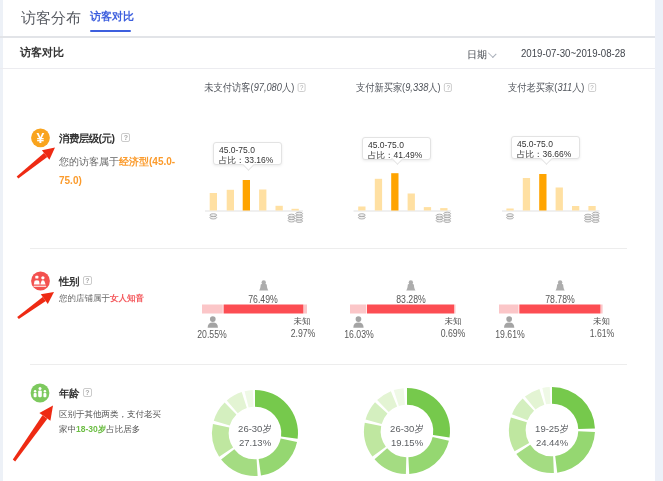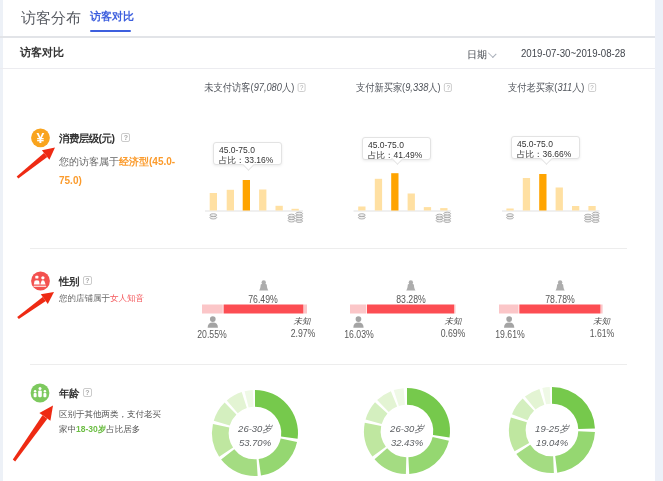--- a/index.html
+++ b/index.html
@@ -1,17 +1,17 @@
 <!DOCTYPE html>
 <html><head><meta charset="utf-8"><style>
 * { margin:0; padding:0; box-sizing:border-box; }
 html,body { width:663px; height:481px; background:#fff; font-family:"Liberation Sans",sans-serif; overflow:hidden; }
 .abs { position:absolute; }
 .qb { display:inline-block; width:9px; height:9px; border:1px solid #cbcbcb; border-radius:2px; color:#a8a8a8; font-size:7px; line-height:7.5px; text-align:center; vertical-align:1px; margin-left:4px; background:#fff; }
-.cc { transform:translateX(-50%); white-space:nowrap;font-style:italic; }
+.cc { transform:translateX(-50%); white-space:nowrap; }
 .ch { position:absolute; font-size:10.5px; color:#51555c; white-space:nowrap; transform:translateX(-50%) scaleX(0.88); }
 .pct { position:absolute; font-size:10px; color:#595959; white-space:nowrap; transform:translateX(-50%) scaleX(0.87); }
 .tt { position:absolute; background:#fff; border:1px solid #e3e3e3; border-radius:3px; box-shadow:0 1px 3px rgba(0,0,0,0.08); font-size:8.5px; color:#333; line-height:10px; padding:2px 0 0 5px; white-space:nowrap; }
 .tt span { position:relative; z-index:1; }
 .tt:after { content:""; position:absolute; bottom:-4.5px; left:50%; margin-left:-4px; width:8px; height:8px; background:#fff; border-right:1px solid #e3e3e3; border-bottom:1px solid #e3e3e3; transform:rotate(45deg); }
 </style></head>
 <body>
 <div class="abs" style="left:655px;top:0;width:8px;height:481px;background:#ECF0F8"></div>
 <div class="abs" style="left:0;top:0;width:2.5px;height:481px;background:#EDF1F7"></div>
 <div class="abs" style="left:0;top:36px;width:655px;height:1.5px;background:#e2e4e8"></div>
@@ -30,44 +30,44 @@
 <div class="abs" style="left:30px;top:364px;width:597px;height:1px;background:#ededed"></div>
 
 <div class="abs" style="left:59px;top:131.5px;font-size:10.5px;font-weight:bold;color:#333;letter-spacing:-0.6px">消费层级(元)<span class="qb" style="vertical-align:2px;letter-spacing:0;margin-left:7px">?</span></div>
 <div class="abs" style="left:59px;top:151.5px;width:132px;font-size:10px;line-height:19px;color:#666">您的访客属于<span style="color:#FB9B2C;font-weight:bold">经济型(45.0-<br>75.0)</span></div>
 
 <div class="tt" style="left:213px;top:142px;width:69px;height:23px"><span>45.0-75.0<br>占比：33.16%</span></div>
 <div class="tt" style="left:362px;top:136.5px;width:69px;height:23px"><span>45.0-75.0<br>占比：41.49%</span></div>
 <div class="tt" style="left:511px;top:136px;width:69px;height:23px"><span>45.0-75.0<br>占比：36.66%</span></div>
 
 <div class="abs" style="left:59px;top:274.5px;font-size:10.5px;font-weight:bold;color:#333;letter-spacing:-0.6px">性别<span class="qb" style="vertical-align:2px;letter-spacing:0">?</span></div>
-<div class="abs" style="left:59px;top:293px;font-size:8.5px;color:#666">您的店铺属于<span style="color:#F4595D;font-weight:normal">女人知音</span></div>
+<div class="abs" style="left:59px;top:293px;font-size:8.5px;color:#666">您的店铺属于<span style="color:#F4595D;font-weight:bold">女人知音</span></div>
 
 <div class="pct" style="left:263px;top:293.5px">76.49%</div>
 <div class="pct" style="left:411px;top:293.5px">83.28%</div>
 <div class="pct" style="left:559.5px;top:293.5px">78.78%</div>
 <div class="pct" style="left:212.3px;top:329px">20.55%</div>
 <div class="pct" style="left:359px;top:329px">16.03%</div>
 <div class="pct" style="left:509.5px;top:329px">19.61%</div>
 <div class="abs cc" style="left:302px;top:316px;font-size:8.5px;color:#515151">未知</div>
 <div class="pct" style="left:303px;top:327.5px">2.97%</div>
 <div class="abs cc" style="left:453px;top:316px;font-size:8.5px;color:#515151">未知</div>
 <div class="pct" style="left:452.5px;top:327.5px">0.69%</div>
 <div class="abs cc" style="left:601.5px;top:316px;font-size:8.5px;color:#515151">未知</div>
 <div class="pct" style="left:601.5px;top:327.5px">1.61%</div>
 
 <div class="abs" style="left:59px;top:386.5px;font-size:10.5px;font-weight:bold;color:#333;letter-spacing:-0.6px">年龄<span class="qb" style="vertical-align:2px;letter-spacing:0">?</span></div>
 <div class="abs" style="left:59px;top:407px;width:136px;font-size:8.5px;line-height:14.5px;color:#555">区别于其他两类，支付老买<br>家中<span style="color:#6DBE45;font-weight:bold">18-30岁</span>占比居多</div>
 
 <div class="abs cc" style="left:255px;top:422.5px;font-size:9.5px;color:#5c5f63">26-30岁</div>
-<div class="abs cc" style="left:255px;top:436.5px;font-size:9.5px;color:#5c5f63">53.70%</div>
+<div class="abs cc" style="left:255px;top:436.5px;font-size:9.5px;color:#5c5f63">27.13%</div>
 <div class="abs cc" style="left:407px;top:422.5px;font-size:9.5px;color:#5c5f63">26-30岁</div>
-<div class="abs cc" style="left:407px;top:436.5px;font-size:9.5px;color:#5c5f63">32.43%</div>
+<div class="abs cc" style="left:407px;top:436.5px;font-size:9.5px;color:#5c5f63">19.15%</div>
 <div class="abs cc" style="left:552px;top:422.5px;font-size:9.5px;color:#5c5f63">19-25岁</div>
-<div class="abs cc" style="left:552px;top:436.5px;font-size:9.5px;color:#5c5f63">19.04%</div>
+<div class="abs cc" style="left:552px;top:436.5px;font-size:9.5px;color:#5c5f63">24.44%</div>
 
 <svg width="663" height="481" style="position:absolute;left:0;top:0">
 <rect x="205.0" y="210.5" width="98.0" height="1" fill="#e2e2e2"></rect>
 <rect x="209.7" y="193.0" width="7.3" height="17.5" fill="#FFE0A2"></rect>
 <rect x="226.7" y="189.8" width="7.3" height="20.7" fill="#FFE0A2"></rect>
 <rect x="242.7" y="180.0" width="7.3" height="30.5" fill="#FFA400"></rect>
 <rect x="259.1" y="189.5" width="7.3" height="21.0" fill="#FFE0A2"></rect>
 <rect x="275.5" y="205.8" width="7.3" height="4.7" fill="#FFE0A2"></rect>
 <rect x="291.5" y="208.8" width="7.3" height="1.7" fill="#FFE0A2"></rect>
 <rect x="353.5" y="210.5" width="97.5" height="1" fill="#e2e2e2"></rect>

